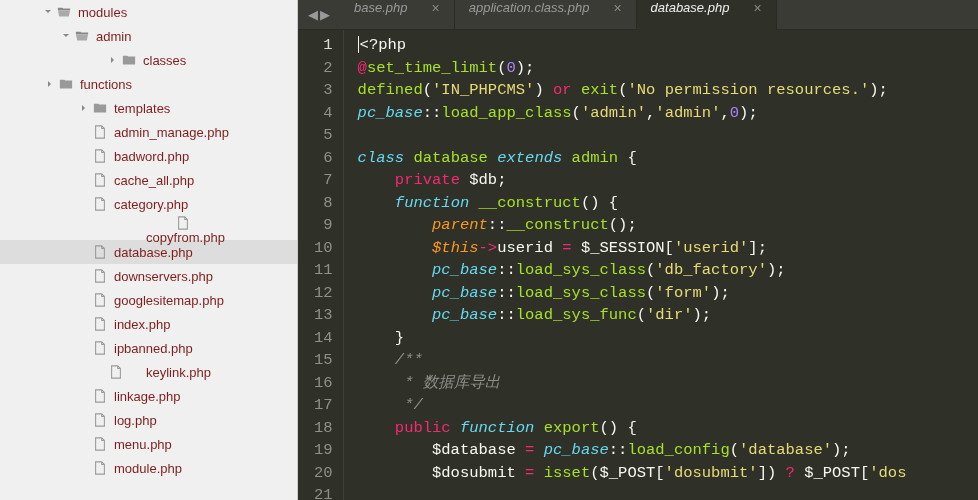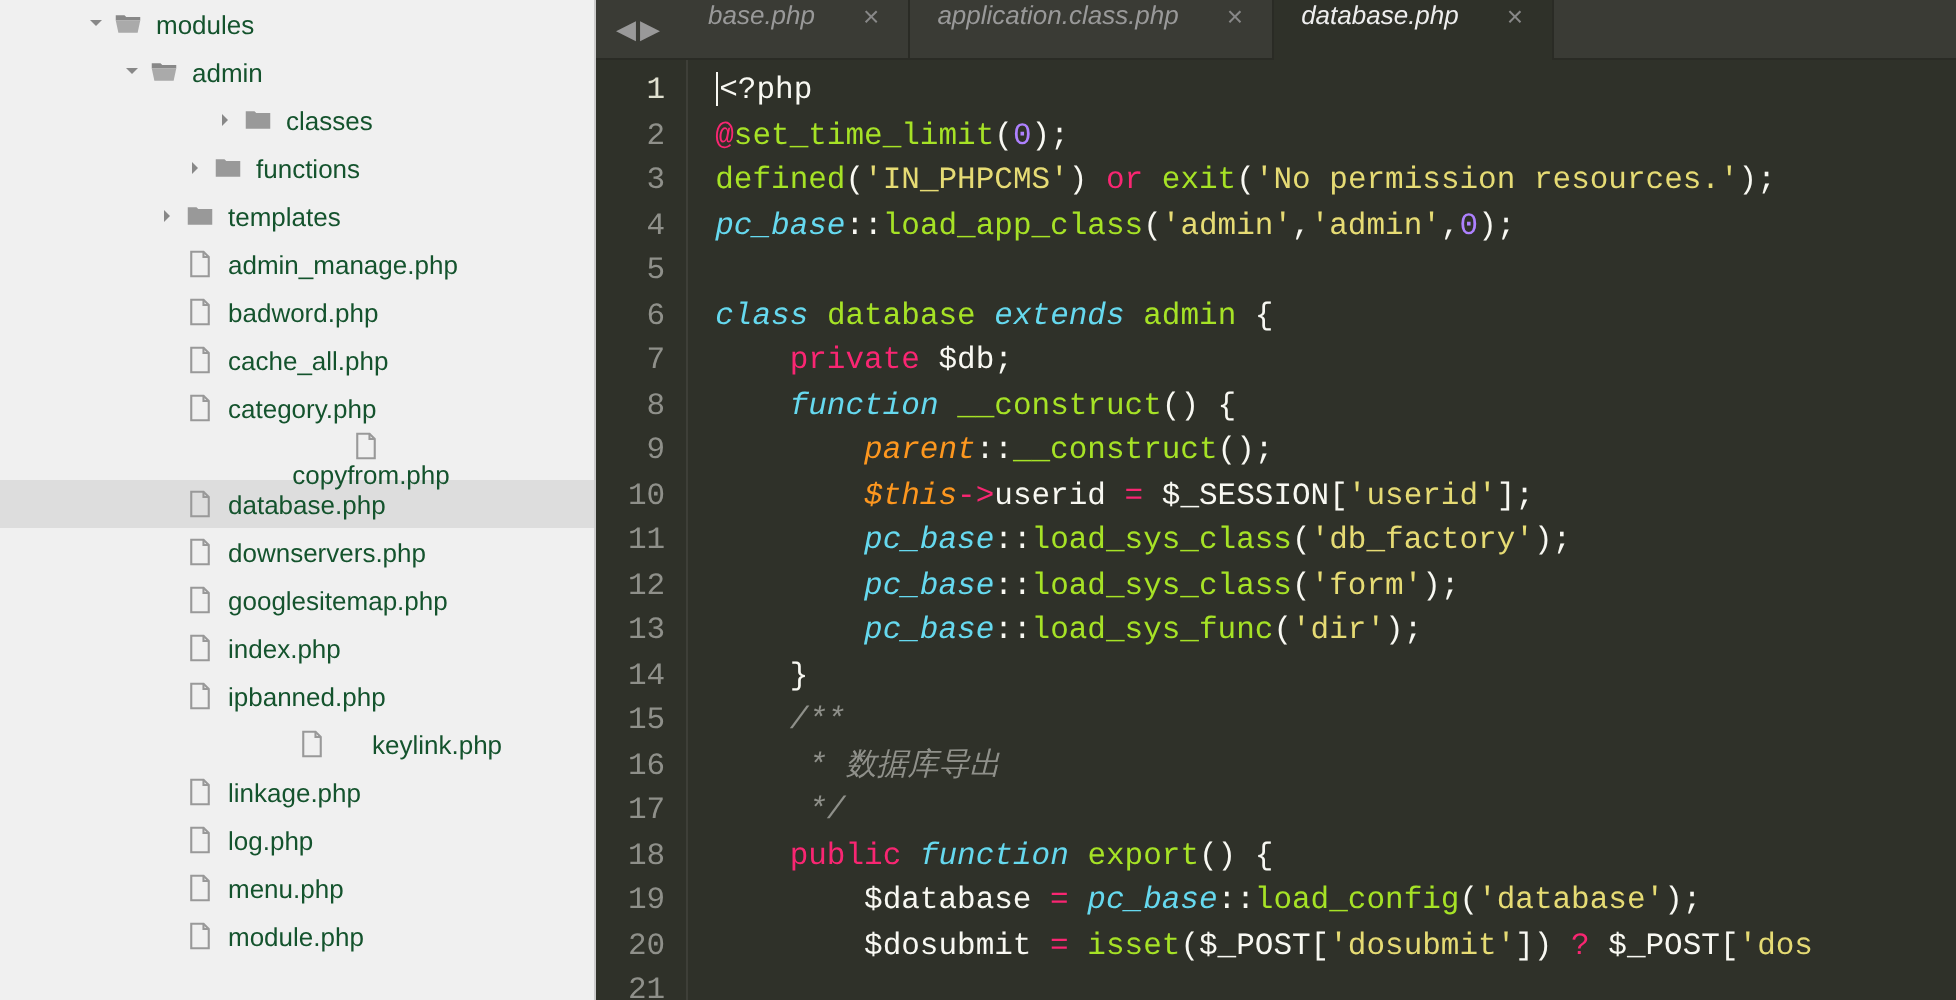--- a/index.html
+++ b/index.html
@@ -22,21 +22,21 @@
 }
 .sidebar::-webkit-scrollbar { width: 10px; }
 .sidebar::-webkit-scrollbar-track { background: #e8e8e8; }
 .sidebar::-webkit-scrollbar-thumb { background: #bbb; border-radius: 5px; }
 .tree-item {
   display: flex;
   align-items: center;
   height: 24px;
   padding: 0 4px;
   cursor: pointer;
-  color: #14532d;
+  color: #7f1d1d;
 }
 .tree-item.selected { background: #ddd; }
 .arrow {
   width: 12px;
   height: 12px;
   display: inline-flex;
   align-items: center;
   justify-content: center;
   margin-right: 2px;
 }
@@ -178,21 +178,21 @@
           <path d="M2 1l3 3-3 3z"></path>
         </svg>
       </span>
       <span class="icon">
         <svg viewBox="0 0 16 16" fill="#999">
           <path d="M1 3h5l1 1h8v9H1z"></path>
         </svg>
       </span>
       <span class="label">classes</span>
     </div>
-    <div class="tree-item" style="padding-left: 92px; text-align: center;">
+    <div class="tree-item" style="padding-left: 44px; text-align: center;">
       <span class="arrow">
         <svg viewBox="0 0 8 8" fill="#888">
           <path d="M2 1l3 3-3 3z"></path>
         </svg>
       </span>
       <span class="icon">
         <svg viewBox="0 0 16 16" fill="#999">
           <path d="M1 3h5l1 1h8v9H1z"></path>
         </svg>
       </span>
@@ -304,21 +304,21 @@
     <div class="tree-item" style="padding-left: 78px;">
       <span class="noarrow"></span>
       <span class="icon">
         <svg viewBox="0 0 16 16" fill="none" stroke="#999" stroke-width="1.2">
           <path d="M3 1h7l3 3v11H3z"></path>
           <path d="M10 1v3h3"></path>
         </svg>
       </span>
       <span class="label">ipbanned.php</span>
     </div>
-    <div class="tree-item" style="padding-left: 118px; gap: 16px;">
+    <div class="tree-item" style="padding-left: 78px; gap: 16px;">
       <span class="noarrow"></span>
       <span class="icon">
         <svg viewBox="0 0 16 16" fill="none" stroke="#999" stroke-width="1.2">
           <path d="M3 1h7l3 3v11H3z"></path>
           <path d="M10 1v3h3"></path>
         </svg>
       </span>
       <span class="label">keylink.php</span>
     </div>
     <div class="tree-item" style="padding-left: 78px;">

